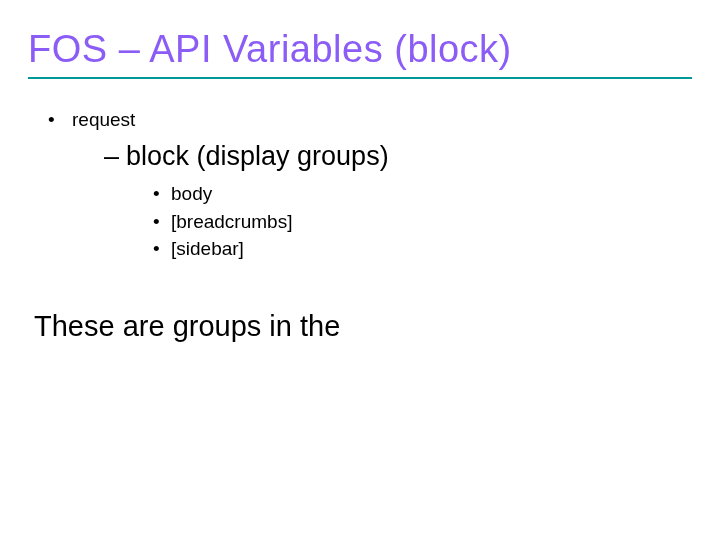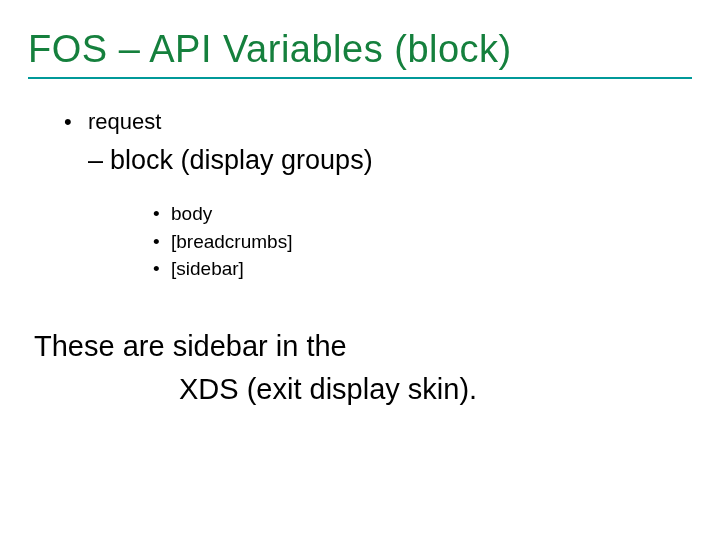--- a/index.html
+++ b/index.html
@@ -12,51 +12,51 @@
     color: #000000;
   }
   .slide {
     position: relative;
     width: 720px;
     height: 540px;
     box-sizing: border-box;
     padding: 20px 28px;
   }
   .title {
-    color: #15803d;
+    color: #8b5cf6;
     font-size: 38px;
     font-weight: 400;
     margin: 8px 0 4px 0;
     letter-spacing: 0.5px;
   }
   .rule {
     border: none;
     border-top: 2px solid #009999;
     margin: 6px 0 30px 0;
   }
   .lvl1 {
-    font-size: 22px;
-    margin-left: 36px;
+    font-size: 19px;
+    margin-left: 20px;
   }
   .lvl1 .bullet {
     display: inline-block;
     width: 24px;
   }
   .lvl2 {
     font-size: 27px;
-    margin-left: 60px;
+    margin-left: 76px;
     margin-top: 10px;
   }
   .lvl2 .dash {
     display: inline-block;
     width: 22px;
   }
   .lvl3-group {
     margin-left: 125px;
-    margin-top: 24px;
+    margin-top: 8px;
   }
   .lvl3 {
     font-size: 19px;
     line-height: 1.45;
   }
   .lvl3 .dot {
     display: inline-block;
     width: 18px;
   }
   .footer {
@@ -91,17 +91,16 @@
     </div>
     <div class="lvl3">
       <span class="dot">•</span><span>[breadcrumbs]</span>
     </div>
     <div class="lvl3">
       <span class="dot">•</span><span>[sidebar]</span>
     </div>
   </div>
 
   <div class="footer">
-    <div>These are sidebar in the</div>
-    <div class="line2">XDS (exit display skin).</div>
+    <div>These are groups in the</div>
   </div>
 
 </div>
 
 </body></html>

